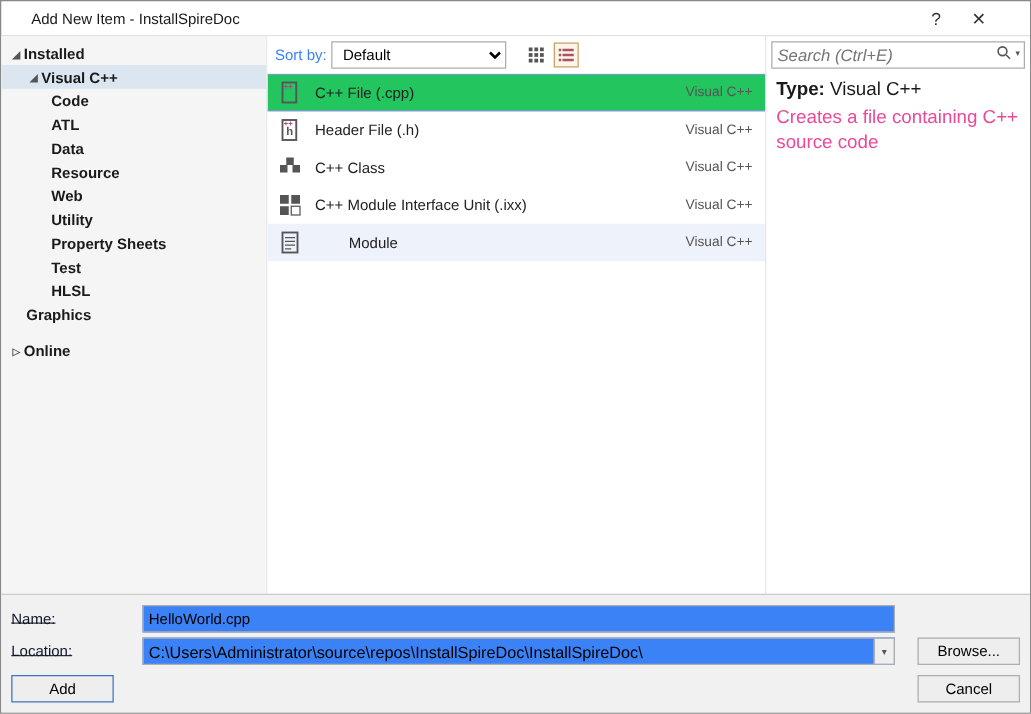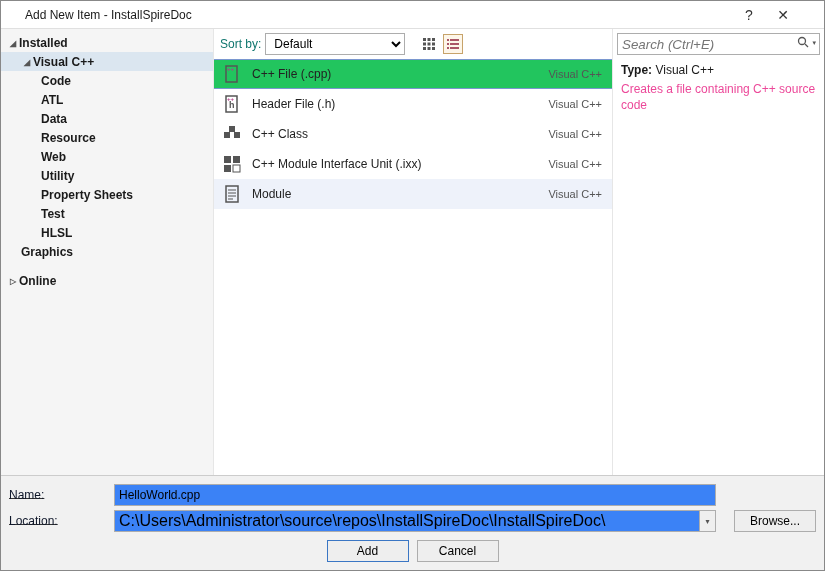--- a/index.html
+++ b/index.html
@@ -17,57 +17,57 @@
   .sidebar .node { display: flex; align-items: center; height: 19px; padding-left: 6px; cursor: default; }
   .sidebar .node .arrow { width: 12px; font-size: 9px; color: #555; text-align: center; }
   .sidebar .node .arrow.exp::before { content: "◢"; font-size: 8px; }
   .sidebar .node .arrow.col::before { content: "▷"; font-size: 8px; }
   .sidebar .node.selected { background: #dbe6f0; }
   .sidebar .indent1 { padding-left: 20px; }
   .sidebar .indent2 { padding-left: 40px; }
 
   .center { flex: 1; display: flex; flex-direction: column; border-right: 1px solid #e6e6e6; background: #fff; }
   .center-toolbar { height: 30px; display: flex; align-items: center; padding: 0 6px; gap: 4px; }
-  .center-toolbar .sortby-label { color: #0f766e; }
+  .center-toolbar .sortby-label { color: #3b82f6; }
   .center-toolbar select { height: 22px; width: 140px; border: 1px solid #adadad; background: #fff; font-size: 12px; padding: 0 4px; }
   .viewbtn { width: 20px; height: 20px; border: 1px solid transparent; display: inline-flex; align-items: center; justify-content: center; color: #555; }
   .viewbtn.active { border: 1px solid #c7a36a; background: #fdf6e9; }
   .viewbtn svg { width: 14px; height: 14px; }
 
   .template-list { flex: 1; overflow-y: auto; }
   .template-item { height: 30px; display: flex; align-items: center; padding: 0 10px 0 6px; border-top: 1px solid transparent; border-bottom: 1px solid transparent; }
   .template-item.selected { background: #22c55e; border-top: 1px solid #7a97cf; border-bottom: 1px solid #7a97cf; }
-  .template-item.hover { background: #eef2fa; }
+  .template-item.hover { background: #eef2fa; gap: 27px; }
   .template-item .iconbox { width: 24px; height: 24px; display: flex; align-items: center; justify-content: center; margin-right: 8px; }
   .template-item .label { flex: 1; color: #222; }
   .template-item .tag { color: #555; font-size: 11px; }
 
   .rightpane { width: 211px; display: flex; flex-direction: column; }
   .rightpane .searchwrap { padding: 4px 4px 0 4px; }
   .rightpane .searchbox { position: relative; }
   .rightpane .searchbox input { width: 100%; height: 22px; border: 1px solid #adadad; font-style: italic; color: #777; padding: 0 22px 0 4px; }
   .rightpane .searchbox .mag { position: absolute; right: 4px; top: 3px; color: #555; display: flex; align-items: center; }
   .rightpane .searchbox .mag .dd { font-size: 7px; margin-left: 2px; }
-  .rightpane .details { padding: 8px 8px; font-size: 12px; }
+  .rightpane .details { padding: 8px 8px; font-size: 15px; }
   .rightpane .details .type-row { margin-bottom: 4px; }
   .rightpane .details .type-label { font-weight: bold; }
   .rightpane .details .desc { color: #ec4899; line-height: 1.35; }
 
   .footer { border-top: 1px solid #ccc; background: #f1f1f1; padding: 6px 8px 8px 8px; }
   .footer-row { display: flex; align-items: center; height: 26px; }
   .footer-row .flabel { width: 105px; color: #0f172a; text-decoration: underline; text-decoration-color: #333; text-underline-offset: -1px; text-decoration-skip-ink: none; }
   .footer-row .flabel span { text-decoration: none; }
   .footer-row input { flex: 1; height: 22px; border: 1px solid #adadad; background: #3b82f6; padding: 0 4px; font-size: 12px; }
   .footer-row .locwrap { flex: 1; position: relative; display: flex; }
-  .footer-row .locinput { flex: 1; height: 22px; border: 1px solid #adadad; padding: 0 18px 0 4px; font-size: 16px; }
+  .footer-row .locinput { flex: 1; height: 22px; border: 1px solid #adadad; padding: 0 18px 0 4px; font-size: 13px; }
   .footer-row .locdd { position: absolute; right: 1px; top: 1px; width: 16px; height: 20px; display: flex; align-items: center; justify-content: center; background: #efefef; border-left: 1px solid #adadad; font-size: 8px; color: #555; }
   .footer-row .browse { margin-left: 18px; height: 22px; width: 82px; border: 1px solid #adadad; background: #eee; font-size: 12px; }
   .footer-row .spacer-right { width: 82px; margin-left: 18px; }
 
-  .button-row { display: flex; justify-content: center; gap: 8px; padding-top: 6px; }
+  .button-row { display: flex; justify-content: space-between; gap: 8px; padding-top: 6px; }
   .button-row button { width: 82px; height: 22px; border: 1px solid #adadad; background: #eee; font-size: 12px; }
   .button-row button.primary { border: 1px solid #3a76c4; }
 
   svg { display: block; }
 </style>
 </head>
 <body>
 
 <div class="titlebar">
   <div class="titlebar-title">Add New Item - InstallSpireDoc</div>

